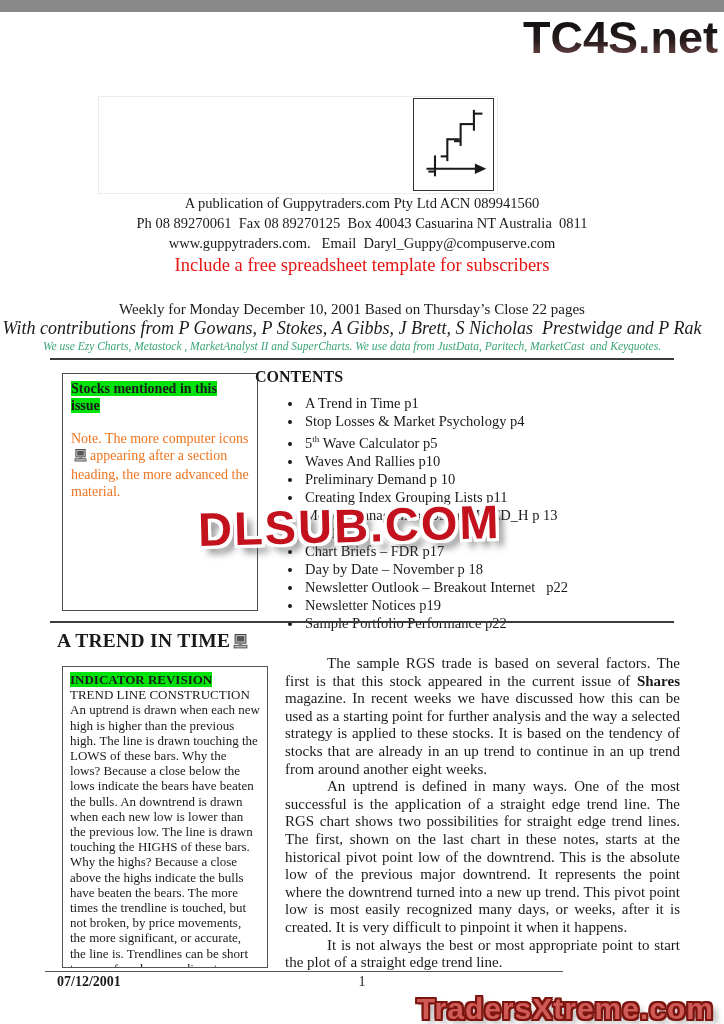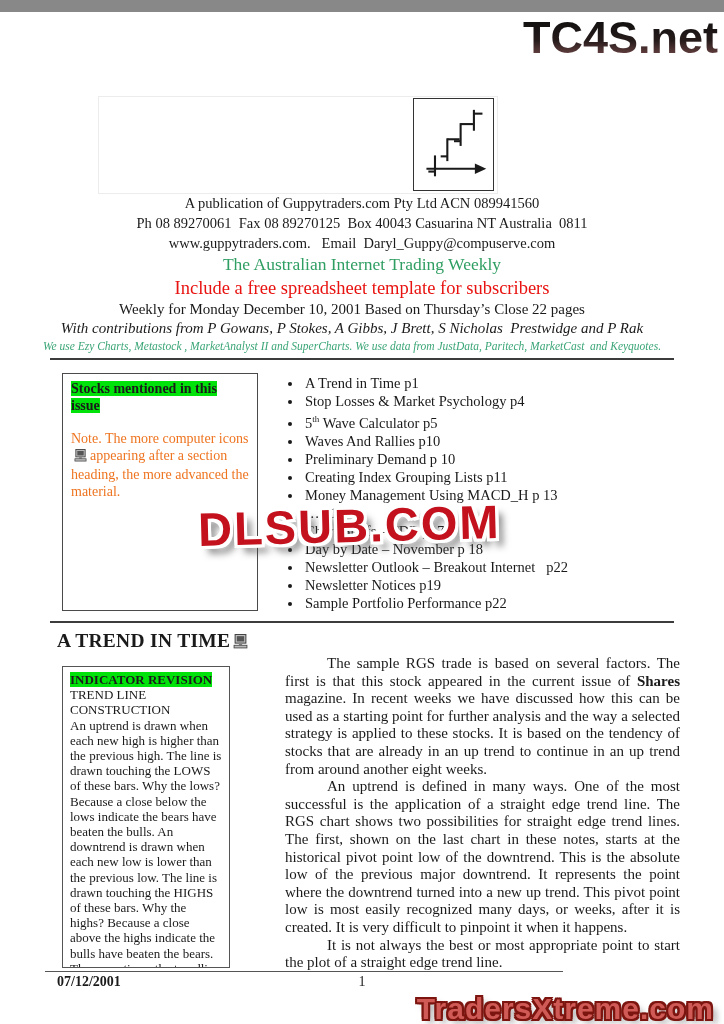--- a/index.html
+++ b/index.html
@@ -24,21 +24,21 @@
   .title{left:108px;top:90px;width:310px;color:#1e8c1e;font-weight:bold;font-size:24px;line-height:37px;letter-spacing:.5px;}
   .logo-box{left:413px;top:86px;width:79px;height:91px;border:1.5px solid #333;background:#fff;display:flex;align-items:center;justify-content:center;}
 
   .pub{left:0;top:181px;width:724px;text-align:center;}
   .pub .l{font-size:14.5px;line-height:20px;}
   .pub .green{color:#2f9e62;font-size:17.5px;line-height:23px;}
   .pub .red{color:#e81310;font-size:18.5px;line-height:24px;}
 
   .issue{left:0;top:288px;width:704px;text-align:center;}
   .issue .weekly{font-size:15px;line-height:19px;}
-  .issue .contrib{font-size:15px;line-height:19px;font-style:italic;}
+  .issue .contrib{font-size:18px;line-height:19px;font-style:italic;}
   .issue .tools{font-size:11.5px;line-height:17px;font-style:italic;color:#3aa576;}
 
   .rule{background:#3c3c3c;height:2px;left:50px;width:624px;}
   .rule1{top:346px;}
   .rule2{top:609px;}
   .rule3{top:959px;left:45px;width:518px;height:1px;background:#555;}
 
   
   .stocks-box{left:62px;top:361px;width:196px;height:238px;border:1px solid #4a4a4a;padding:6px 8px;box-sizing:border-box;font-size:14px;line-height:17px;}
   .hl{background:#00e30a;font-weight:bold;}
@@ -58,21 +58,21 @@
     font-family:"Liberation Sans","DejaVu Sans",sans-serif;font-weight:bold;
     font-size:47px;letter-spacing:2px;color:#c3121e;
     text-shadow:
       -3px -3px 0 #fff,3px -3px 0 #fff,-3px 3px 0 #fff,3px 3px 0 #fff,
       -3px 0 0 #fff,3px 0 0 #fff,0 -3px 0 #fff,0 3px 0 #fff,
       7px 8px 7px rgba(70,70,70,.65);
   }
 
   
   .article-heading{left:57px;top:618px;font-size:19.5px;font-weight:bold;letter-spacing:.3px;}
-  .indicator-box{left:62px;top:654px;width:168px;height:302px;border:1px solid #555;padding:5px 7px;box-sizing:border-box;font-size:13px;line-height:15.2px;overflow:hidden;}
+  .indicator-box{left:62px;top:654px;width:206px;height:302px;border:1px solid #555;padding:5px 7px;box-sizing:border-box;font-size:13px;line-height:15.2px;overflow:hidden;}
   .indicator-box .sub{margin-top:0;}
   .article{left:285px;top:643px;width:395px;font-size:15px;line-height:17.6px;text-align:justify;}
   .article p{margin:0;text-indent:42px;}
 
   
   .footer-date{left:57px;top:962px;font-size:14px;font-weight:bold;}
   .page-num{left:0;top:962px;width:724px;text-align:center;font-size:14px;}
   .wm-tx{
     right:10px;top:980px;font-family:"Liberation Sans","DejaVu Sans",sans-serif;
     font-weight:bold;font-size:30px;letter-spacing:1px;color:#d05a55;
@@ -107,21 +107,20 @@
         <line x1="61" y1="13" x2="70" y2="13"></line>
       </g>
       <polygon points="62,65.5 74,71 62,76.5" fill="#1a1a1a"></polygon>
     </svg>
   </div>
 
   <div class="abs pub">
     <div class="l">A publication of Guppytraders.com Pty Ltd ACN 089941560</div>
     <div class="l ws">Ph 08 89270061  Fax 08 89270125  Box 40043 Casuarina NT Australia  0811</div>
     <div class="l ws">www.guppytraders.com.   Email  Daryl_Guppy@compuserve.com</div>
-    <div class="green">The Australian Internet Trading Weekly</div>
     <div class="red">Include a free spreadsheet template for subscribers</div>
   </div>
 
   <div class="abs issue">
     <div class="weekly">Weekly for Monday December 10, 2001 Based on Thursday’s Close 22 pages</div>
     <div class="contrib ws">With contributions from P Gowans, P Stokes, A Gibbs, J Brett, S Nicholas  Prestwidge and P Rak</div>
     <div class="tools ws">We use Ezy Charts, Metastock , MarketAnalyst II and SuperCharts. We use data from JustData, Paritech, MarketCast  and Keyquotes.</div>
   </div>
 
   <div class="abs rule rule1"></div>
@@ -132,20 +131,21 @@
       <span>Note. The more computer icons</span><span class="icon-computer"><svg viewBox="0 0 14 14" width="13" height="13">
             <rect x="2" y="0.5" width="10" height="8" fill="#c8c8c8" stroke="#444" stroke-width="1"></rect>
             <rect x="3.5" y="2" width="7" height="5" fill="#555"></rect>
             <rect x="5.5" y="8.5" width="3" height="2" fill="#888"></rect>
             <rect x="1" y="10.5" width="12" height="2.5" fill="#bbb" stroke="#444" stroke-width="0.8"></rect>
           </svg></span><span>appearing after a section heading, the more advanced the material.</span>
     </div>
   </div>
 
   <div class="abs contents">
+    <h2>CONTENTS</h2>
     <ul>
 
     <li class="ws">A Trend in Time p1</li>
         <li class="ws">Stop Losses &amp; Market Psychology p4</li>
         <li class="ws">5<sup>th</sup> Wave Calculator p5</li>
         <li class="ws">Waves And Rallies p10</li>
         <li class="ws">Preliminary Demand p 10</li>
         <li class="ws">Creating Index Grouping Lists p11</li>
         <li class="ws">Money Management Using MACD_H p 13</li>
         <li class="ws">… p15</li>

